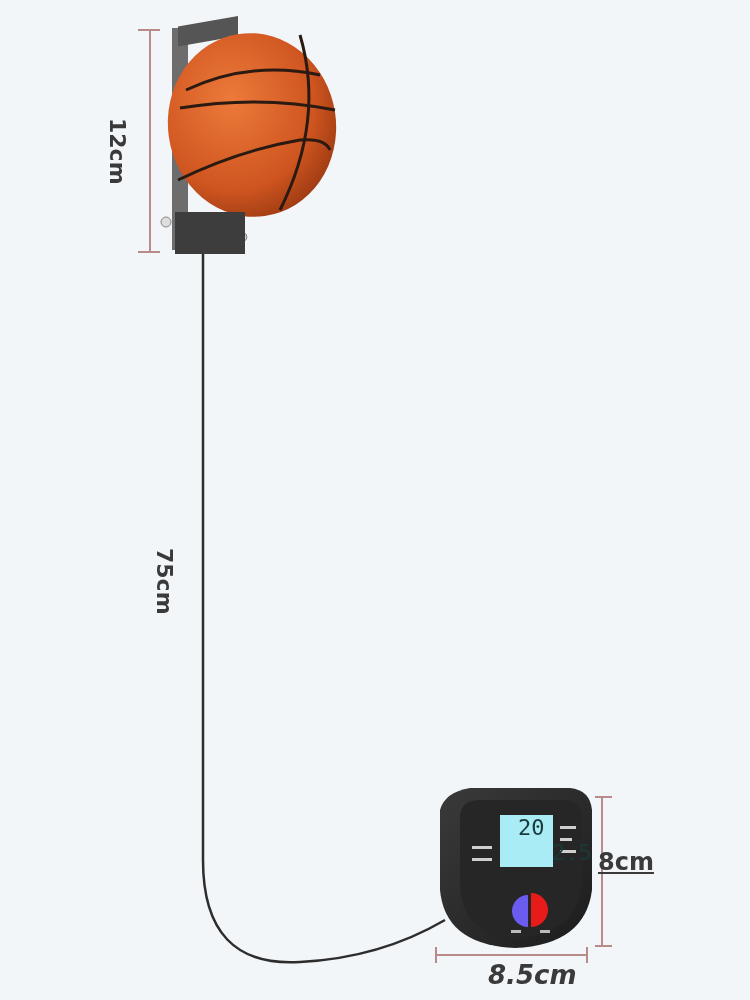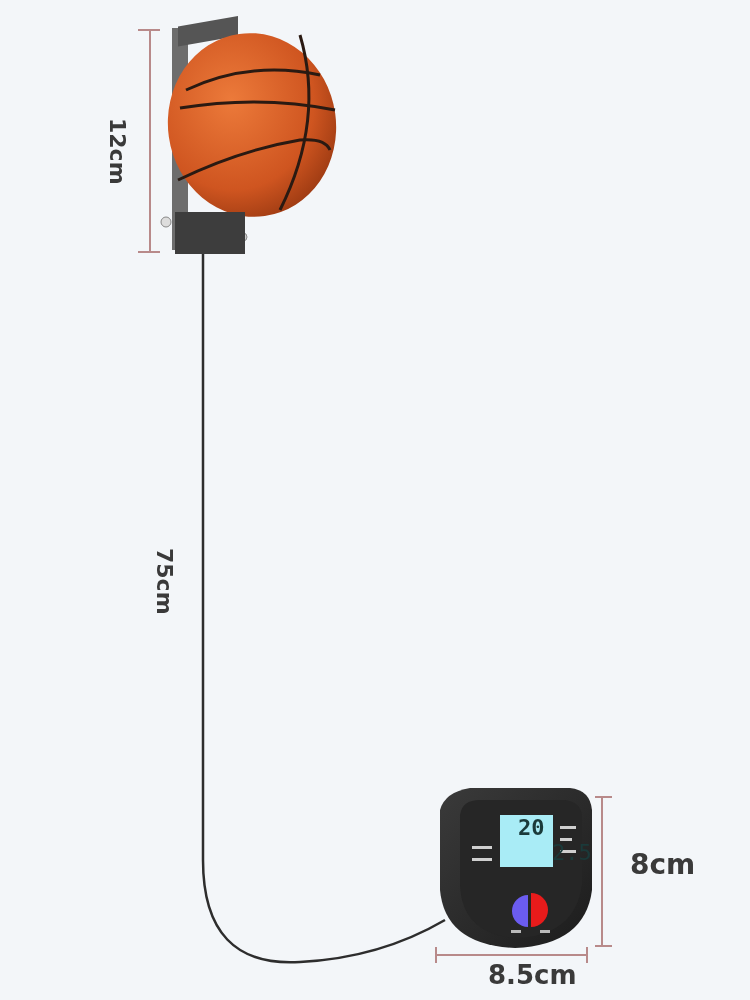--- a/index.html
+++ b/index.html
@@ -74,19 +74,19 @@
     <line x1="595" y1="946" x2="612" y2="946"></line>
   </g>
 
   <g stroke="#b88a8a" stroke-width="2">
     <line x1="436" y1="955" x2="587" y2="955"></line>
     <line x1="436" y1="947" x2="436" y2="963"></line>
     <line x1="587" y1="947" x2="587" y2="963"></line>
   </g>
 </svg>
 
-<div class="dim-label" style="left:518px;top:815px;font-size:22px;color:#1a3a3a;font-family:'DejaVu Sans Mono',monospace;font-weight:bold;">20</div>
+<div class="dim-label" style="left:518px;top:815px;font-size:22px;color:#1a3a3a;font-family:'DejaVu Sans Mono',monospace;font-weight:normal;">20</div>
 <div class="dim-label" style="left:512px;top:840px;font-size:22px;color:#1a3a3a;font-family:'DejaVu Sans Mono',monospace;font-weight:normal;margin-left:40px;">2.5</div>
 
 <div class="dim-label" style="left:105px;top:118px;font-size:22px;writing-mode:vertical-rl;">12cm</div>
 <div class="dim-label" style="left:152px;top:548px;font-size:22px;writing-mode:vertical-rl;">75cm</div>
-<div class="dim-label" style="left:630px;top:848px;font-size:28px;">8cm</div>
-<div class="dim-label" style="left:488px;top:960px;font-size:26px;">8.5cm</div>
+<div class="dim-label" style="left:598px;top:848px;font-size:24px;text-decoration:underline;">8cm</div>
+<div class="dim-label" style="left:488px;top:960px;font-size:26px;font-style:italic;">8.5cm</div>
 
 </body></html>

